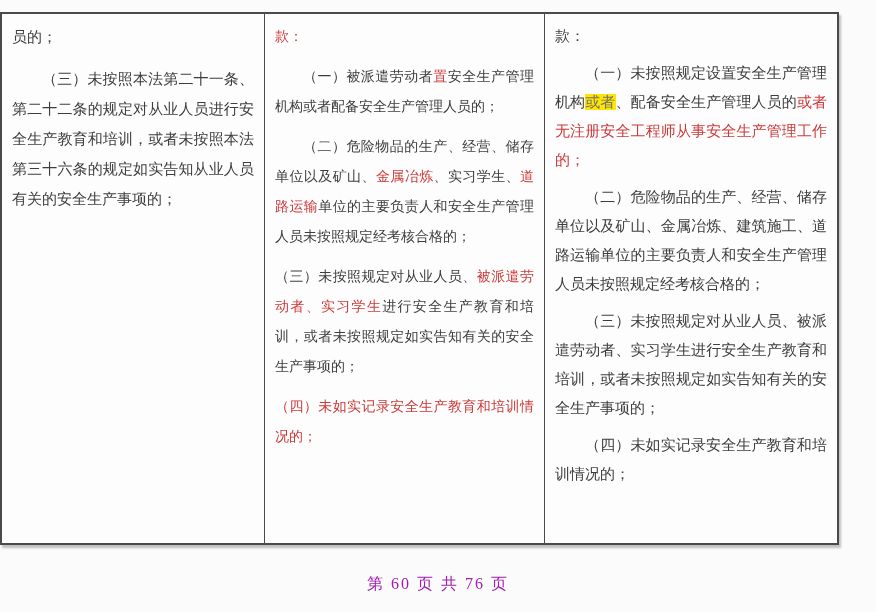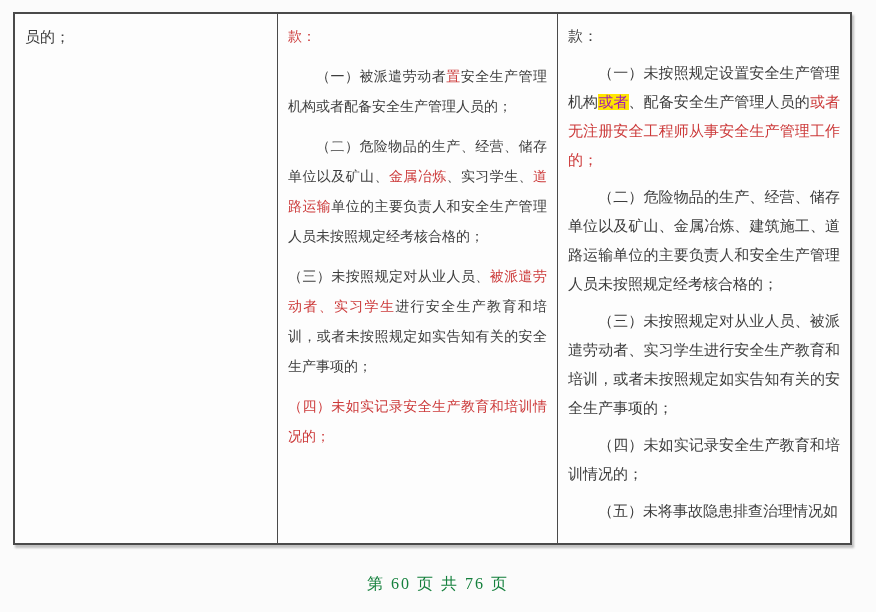--- a/index.html
+++ b/index.html
@@ -12,69 +12,69 @@
   *{box-sizing:border-box;margin:0;padding:0;}
   html,body{width:876px;height:612px;overflow:hidden;}
   body{
     background:var(--c-bg);
     font-family:"Liberation Serif","DejaVu Serif",serif;
     color:var(--c-text);
     position:relative;
   }
   .law-table{
     position:absolute;
-    left:13px; top:12px;
+    left:0; top:12px;
     width:839px; height:533px;
     border:2px solid var(--c-border);
     background:#fdfdfd;
     display:flex;
     box-shadow:2px 3px 2px rgba(120,120,120,.45);
   }
   .law-col{
     overflow:hidden;
     padding:8px 10px 6px 10px;
     text-align:justify;
   }
   .law-col.c0{width:263px;border-right:1px solid var(--c-border);font-size:15px;line-height:30px;}
   .law-col.c1{width:280px;border-right:1px solid var(--c-border);font-size:14px;line-height:30px;}
   .law-col.c2{width:292px;font-size:15px;line-height:29px;}
   .law-col p{text-align:justify;}
   .c0 p{margin-bottom:12px;}
   .c1 p{margin-bottom:10px;}
   .c2 p{margin-bottom:8px;}
   .law-col p.indent{text-indent:2em;}
   .run-red{color:var(--c-red);}
-  .run-hl{background:var(--c-hl);color:#a21caf;margin-top:12px;}
+  .run-hl{background:var(--c-hl);color:#737373;margin-top:12px;}
   .page-footer{
     position:absolute;
     left:0; right:0;
     top:574px;
     text-align:center;
     font-size:16px;
     letter-spacing:2px;
-    color:#15803d;
+    color:#a21caf;
   }
 </style>
 </head>
 <body>
 
 <div class="law-table">
   <div class="law-col c0">
       <p><span class="run-normal">员的；</span></p>
+      <p class="indent"><span class="run-normal">（三）未按照本法第二十一条、第二十二条的规定对从业人员进行安全生产教育和培训，或者未按照本法第三十六条的规定如实告知从业人员有关的安全生产事项的；</span></p>
     </div>
   <div class="law-col c1">
       <p><span class="run-red">款：</span></p>
       <p class="indent"><span class="run-normal">（一）被派遣劳动者</span><span class="run-red">置</span><span class="run-normal">安全生产管理机构或者配备安全生产管理人员的；</span></p>
       <p class="indent"><span class="run-normal">（二）危险物品的生产、经营、储存单位以及矿山、</span><span class="run-red">金属冶炼</span><span class="run-normal">、实习学生、</span><span class="run-red">道路运输</span><span class="run-normal">单位的主要负责人和安全生产管理人员未按照规定经考核合格的；</span></p>
       <p><span class="run-normal">（三）未按照规定对从业人员、</span><span class="run-red">被派遣劳动者、实习学生</span><span class="run-normal">进行安全生产教育和培训，或者未按照规定如实告知有关的安全生产事项的；</span></p>
       <p><span class="run-red">（四）未如实记录安全生产教育和培训情况的；</span></p>
     </div>
   <div class="law-col c2">
       <p><span class="run-normal">款：</span></p>
       <p class="indent"><span class="run-normal">（一）未按照规定设置安全生产管理机构</span><span class="run-hl">或者</span><span class="run-normal">、配备安全生产管理人员的</span><span class="run-red">或者无注册安全工程师从事安全生产管理工作的；</span></p>
       <p class="indent"><span class="run-normal">（二）危险物品的生产、经营、储存单位以及矿山、金属冶炼、建筑施工、道路运输单位的主要负责人和安全生产管理人员未按照规定经考核合格的；</span></p>
       <p class="indent"><span class="run-normal">（三）未按照规定对从业人员、被派遣劳动者、实习学生进行安全生产教育和培训，或者未按照规定如实告知有关的安全生产事项的；</span></p>
       <p class="indent"><span class="run-normal">（四）未如实记录安全生产教育和培训情况的；</span></p>
-      <p class="indent"><span class="run-normal">（五）未将事故隐患排查治理情况如</span></p>
     </div>
 </div>
 
 <div class="page-footer">第 60 页 共 76 页</div>
 
 </body></html>

